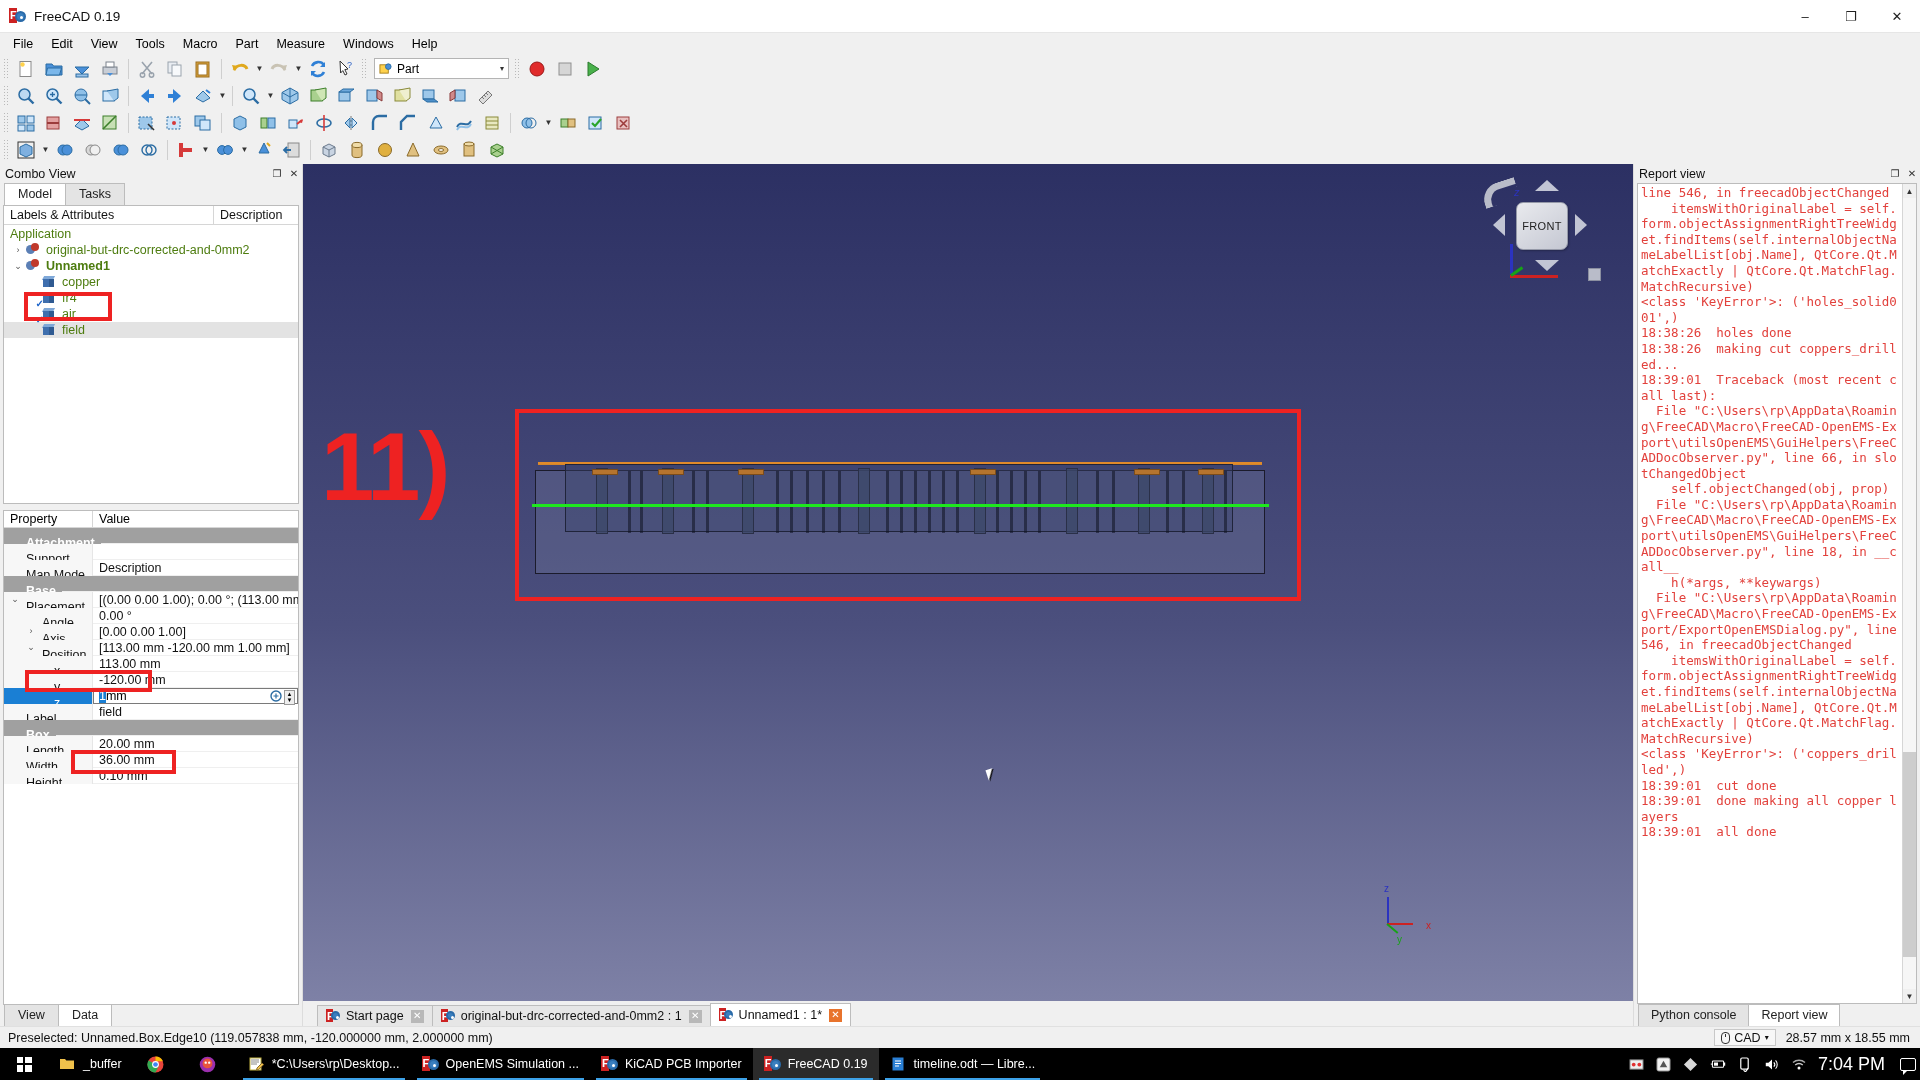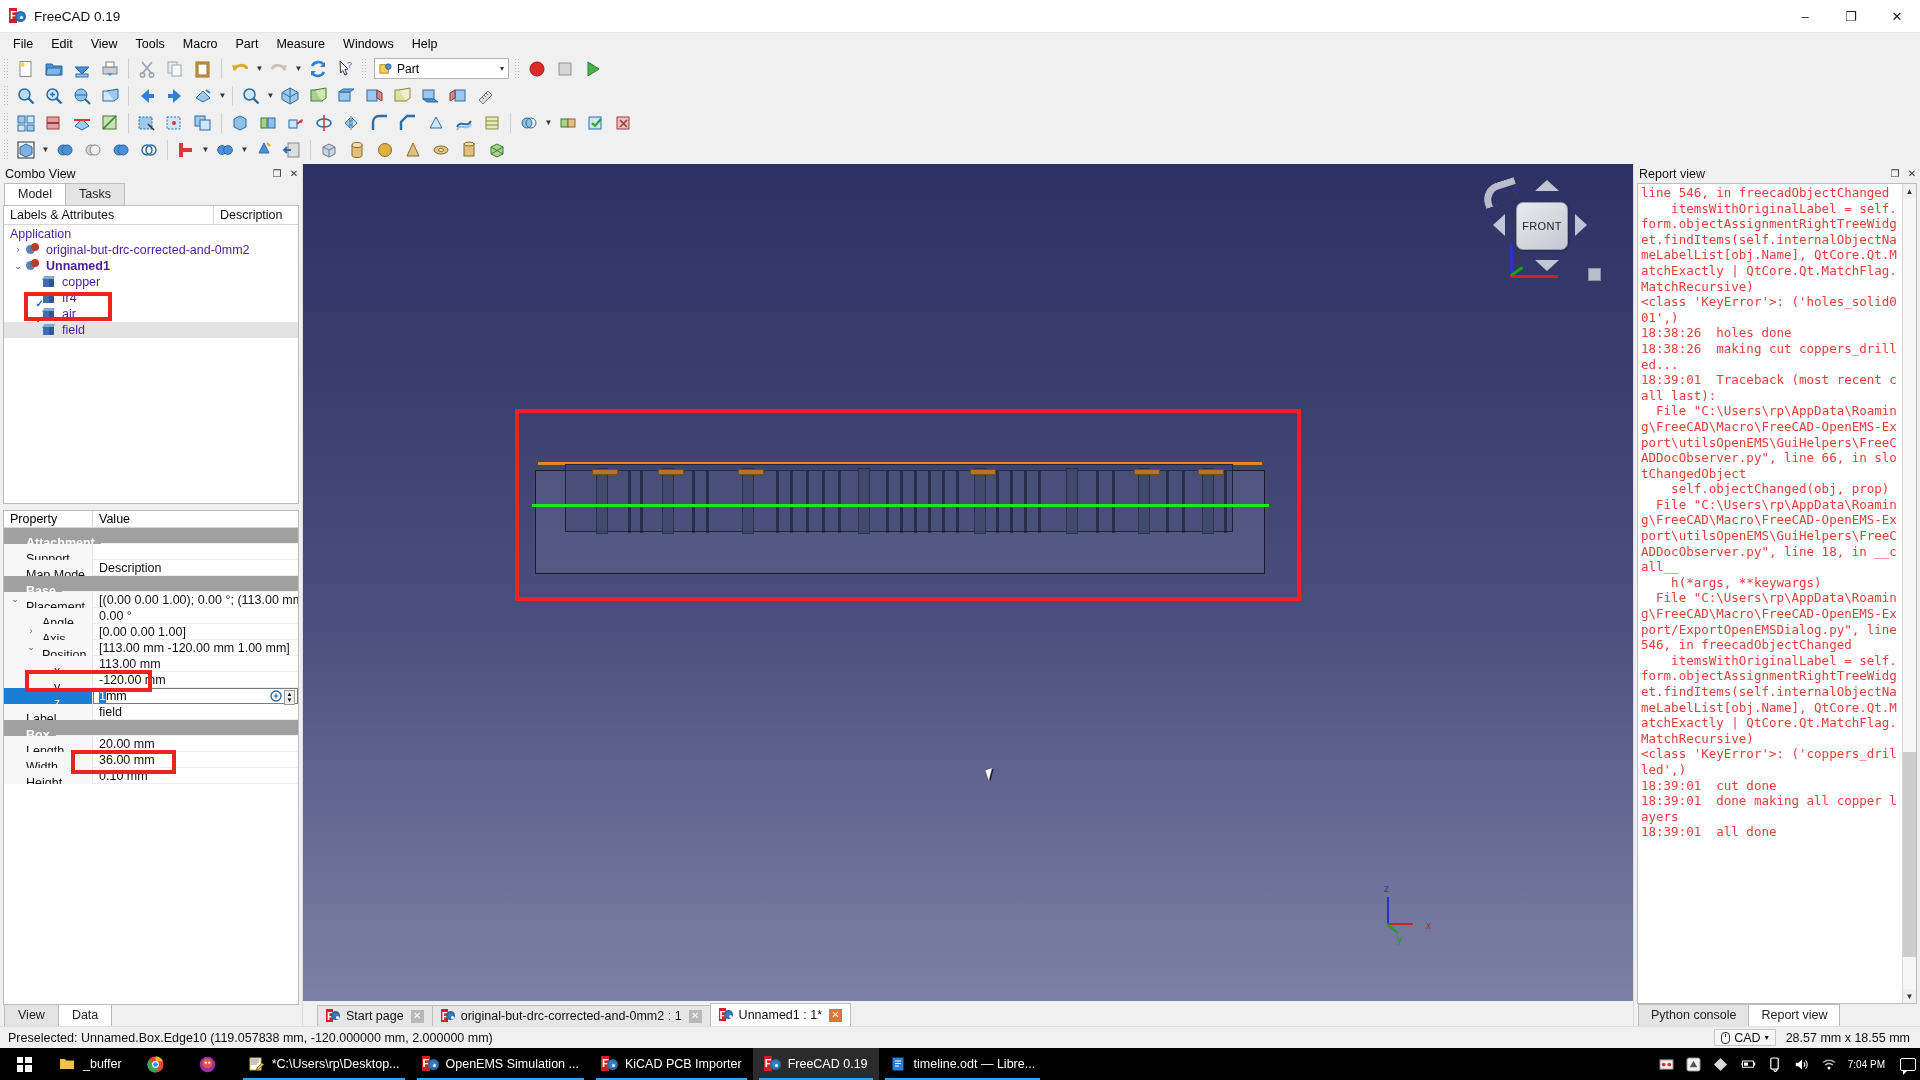--- a/index.html
+++ b/index.html
@@ -86,21 +86,21 @@
   .treebox { background:#fff; border:1px solid #bcbcbc; margin: 0 3px; flex: 0 0 auto; height: 299px; display:flex; flex-direction:column;}
   .treehdr { display: flex; height: 19px; border-bottom: 1px solid #d6d6d6; font-size: 12.5px; background:#fff;justify-content:space-between;}
   .treehdr div { padding: 2px 6px; color: #111; }
   .treehdr .c1 { width: 210px; border-right: 1px solid #d6d6d6; }
   .treehdr .c2 { flex:1; }
   .treebody { flex:1; overflow:hidden; padding-top:1px; }
   .trow { display: flex; align-items: center; height: 16px; font-size: 12.5px; padding-left: 2px; position: relative;}
   .trow.sel { background: #e3e3e3; }
   .tw { width: 16px; height: 16px; display:flex; align-items:center; justify-content:center; color:#555; font-size:9px; flex:none;}
   .tico { width: 15px; height: 14px; margin-right: 5px; flex:none; position:relative;}
-  .tlabel { color: #4c1d95; white-space: nowrap; }
+  .tlabel { color: #4d7c0f; white-space: nowrap; }
   .tlabel.bold { font-weight: bold; }
 
   
   .doc-ic { width:14px;height:14px;position:relative;}
   .doc-ic .b1{position:absolute;left:0;top:2px;width:9px;height:9px;border-radius:50%;background:#5b7fb5;}
   .doc-ic .b2{position:absolute;left:5px;top:0px;width:8px;height:8px;border-radius:50%;background:#c0392b;}
   .cube-ic { width:14px;height:14px;position:relative;}
   .cube-ic .top{position:absolute;left:1px;top:1px;width:11px;height:4px;background:#7fa8d8;transform:skewX(-30deg);}
   .cube-ic .fr{position:absolute;left:1px;top:4px;width:6px;height:8px;background:#3f6fae;}
   .cube-ic .sd{position:absolute;left:7px;top:4px;width:5px;height:8px;background:#2f5a91;}
@@ -234,21 +234,21 @@
   .tb-start { width: 48px; height: 32px; display: flex; align-items: center; justify-content: center; }
   .winflag { width: 15px; height: 15px; display:grid; grid-template-columns:1fr 1fr; grid-template-rows:1fr 1fr; gap:1.6px;}
   .winflag div { background: #fff; }
   .tb-item {
     height: 32px; display: flex; align-items: center; padding: 0 11px; color: #fff; font-size: 12.5px;
     position: relative; max-width: 190px; white-space: nowrap; overflow: hidden;
   }
   .tb-item.active { background: #2b2b2b; }
   .tb-item .underline { position: absolute; left: 6px; right: 6px; bottom: 0; height: 2px; background: #3da2e8; }
   .tb-item .ti { width: 16px; height: 16px; margin-right: 8px; flex: none; }
-  .tray { margin-left: auto; display: flex; align-items: center; gap: 11px; padding-right: 4px; color: #fff; font-size: 10px; }
+  .tray { margin-left: auto; display: flex; align-items: center; gap: 11px; padding-right: 4px; color: #fff; font-size: 18px; }
   .tray .ti { width: 16px; height: 16px; display:flex;align-items:center;justify-content:center;}
   .notif { width: 16px; height: 13px; border: 1.5px solid #fff; border-radius: 2px; position: relative; }
   .notif:after { content:""; position:absolute; left:2px; bottom:-5px; border-left:4px solid #fff; border-bottom:4px solid transparent;}
 </style>
 </head>
 <body>
 
 <div class="app">
 
   <div class="titlebar">
@@ -947,20 +947,21 @@
 
         <div class="axis-tri">
           <span class="az"></span>
             <span class="ax"></span>
             <span class="ay"></span>
           <span class="lz">z</span>
           <span class="lx">x</span>
           <span class="ly">y</span>
         </div>
 
+        <div class="anno-11">11)</div>
         <div class="anno-box" style="left:212px; top:245px; width:786px; height:192px;"></div>
       </div>
 
       <div class="doctabs">
         <div class="doctab">
           <span class="dt-ic"><span class="fc-logo" style="width:14px;height:14px;"><span class="red" style="width:7px;height:13px;"></span><span class="gear" style="left:5px;top:2px;width:9px;height:9px;"></span></span></span>
           <span>Start page</span>
           <span class="dt-x">✕</span>
         </div>
         <div class="doctab">

